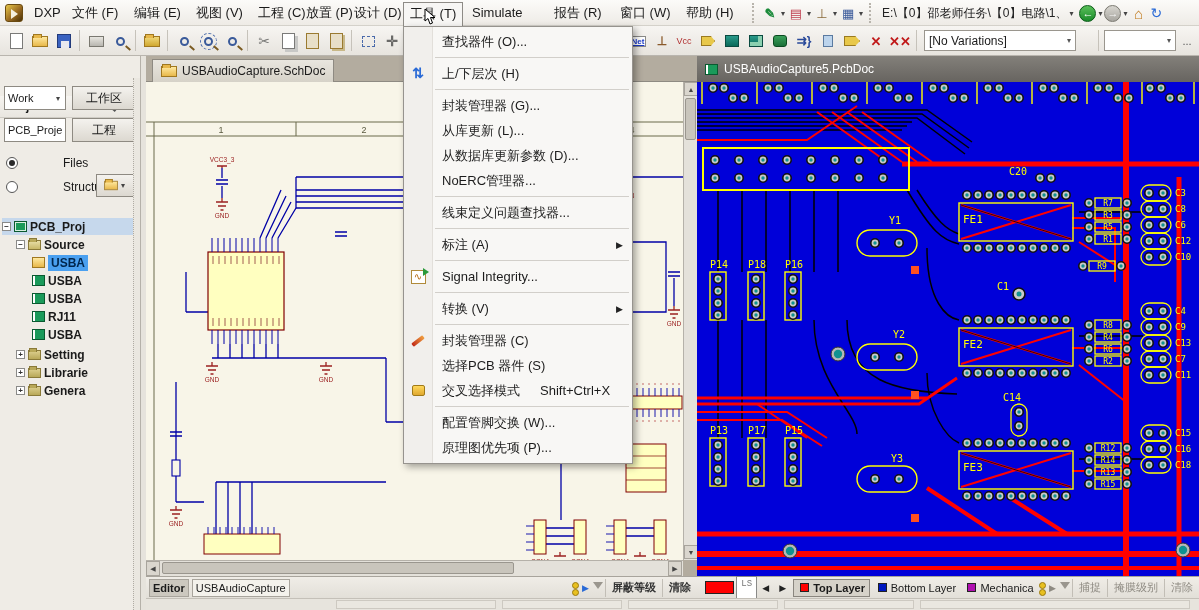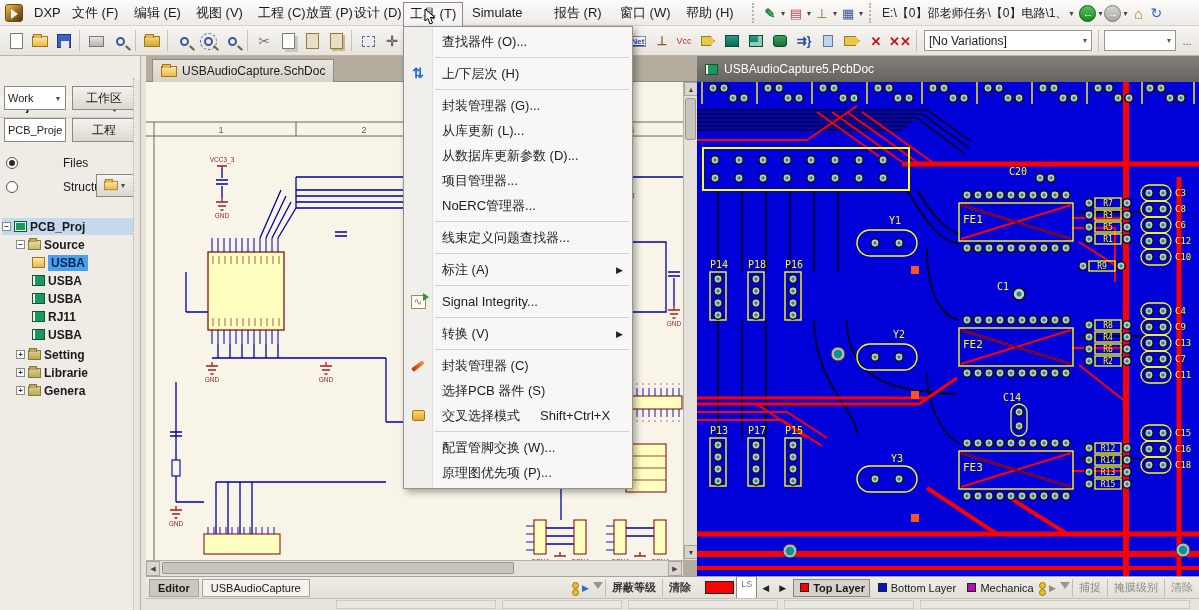--- a/index.html
+++ b/index.html
@@ -98,42 +98,42 @@
             font-size:12px; }
   .schtab .fold-ic { margin-right:5px; }
   .schcanvas { position:absolute; left:0; top:26px; }
   .vscroll { position:absolute; left:537px; top:26px; width:14px; height:478px; background:#e4e1da; border-left:1px solid #b5b1a9; }
   .sbtn { position:absolute; left:0; width:14px; height:14px; background:#dad6ce; border:1px solid #a8a49c;
           font-size:7px; text-align:center; line-height:13px; color:#444; }
   .sthumb { position:absolute; background:#c9c5bc; border:1px solid #9a968e; border-radius:2px; }
   .hscroll { position:absolute; left:0; top:504px; width:537px; height:16px; background:#e4e1da; border-top:1px solid #b5b1a9; }
   .statusb { position:absolute; left:0; top:520px; height:22px; background:linear-gradient(#f0ede7,#e2dfd8);
              border-top:1px solid #a8a49c; display:flex; align-items:center; }
-  .stab { height:18px; display:flex; align-items:center; padding:0 8px; font-size:11px; border:1px solid #a8a49c;
+  .stab { height:18px; display:flex; align-items:center; padding:0 3px; font-size:11px; border:1px solid #a8a49c;
           background:#f4f2ec; margin-left:3px; white-space:nowrap; }
   .stab.active { background:#ccc8bf; font-weight:bold; }
   .sbtn2 { height:18px; display:flex; align-items:center; padding:0 6px; font-size:11px;
            border-left:1px solid #c2beb6; white-space:nowrap; color:#333; }
   .dots2 { width:6px; height:12px; position:relative; margin:0 2px; }
   .dots2::before { content:""; position:absolute; left:0; top:0; width:5px; height:5px; border-radius:50%;
                    background:#e8c020; border:1px solid #9a7a10; }
   .dots2::after { content:""; position:absolute; left:0; top:7px; width:5px; height:5px; border-radius:50%;
                   background:#e8c020; border:1px solid #9a7a10; }
   .play { color:#2a6ad6; font-size:9px; margin:0 2px; }
   .funnel { width:0; height:0; border:5px solid transparent; border-top:7px solid #9a968e; margin:0 2px; }
   .muted { color:#8e8a82; }
 
   .pcbwin { position:absolute; left:697px; top:56px; width:502px; height:542px; background:#0000d9; }
   .pcbtitle { position:absolute; left:0; top:0; width:100%; height:26px; background:linear-gradient(#83807a,#676460);
               color:#fff; display:flex; align-items:center; font-size:12px; }
   .pcbtitle .ti-sch { margin:0 6px 0 8px; }
   .pcbcanvas { position:absolute; left:0; top:26px; }
   .lswatch { width:30px; height:13px; background:#f00; border:1px solid #222; margin-left:8px; }
   .lsbox { width:22px; height:24px; background:#fff; border:1px solid #8a8a88; font-size:9px; color:#777;
-           text-align:center; line-height:14px; margin-left:2px; }
+           text-align:center; line-height:14px; margin-left:2px;font-family:Liberation Mono, monospace; }
   .arrbtn { font-size:9px; color:#222; padding:0 5px; }
   .ltab { height:18px; display:flex; align-items:center; padding:0 6px; font-size:11px; white-space:nowrap;
           margin-left:2px; overflow:hidden; }
   .ltab.active { background:#d6d2c9; border:1px solid #8a867f; font-weight:bold; }
   .lsq { width:9px; height:9px; margin-right:4px; flex:none; border:1px solid #222; }
   .sw-red { background:#f00; } .sw-blue { background:#0018c0; } .sw-pur { background:#b010b0; }
 
   
   .popup { position:absolute; left:403px; top:26px; width:230px; z-index:60; padding:2px 0 3px 0;
            background:linear-gradient(90deg,#f1efec 0,#f1efec 28px,#e2dfda 28px,#e2dfda 29px,#f8f7f5 29px);
@@ -285,21 +285,21 @@
     <div class="tbtn" style="left:840px">
         <span class="pent" style="width:16px"></span>
       </div>
     <div class="tbtn" style="left:864px">
         <span class="xred">✕</span>
       </div>
     <div class="tbtn" style="left:888px">
         <span class="xred">✕✕</span>
       </div>
     <div class="tsep" style="left:916px"></div>
-    <div class="combo" style="left:924px;width:168px">
+    <div class="combo" style="left:924px;width:152px">
       <span class="cv">[No Variations]</span>
         <span class="ca">▾</span>
     </div>
     <div class="tsep" style="left:1098px"></div>
     <div class="combo" style="left:1104px;width:72px">
       <span class="cv"></span>
         <span class="ca">▾</span>
     </div>
     <div class="tbtn" style="left:1178px;width:18px">
         <span style="font-size:11px;color:#555">...</span>
@@ -801,21 +801,20 @@
   </div>
 
   <div class="popup">
     <div class="mi"><span>查找器件 (O)...</span></div>
     <div class="msep"></div>
     <div class="mi"><span class="mi-ic updown">⇅</span><span>上/下层次 (H)</span></div>
     <div class="msep"></div>
     <div class="mi"><span>封装管理器 (G)...</span></div>
     <div class="mi"><span>从库更新 (L)...</span></div>
     <div class="mi"><span>从数据库更新参数 (D)...</span></div>
-    <div class="mi"><span>项目管理器...</span></div>
     <div class="mi"><span>NoERC管理器...</span></div>
     <div class="msep"></div>
     <div class="mi"><span>线束定义问题查找器...</span></div>
     <div class="msep"></div>
     <div class="mi"><span>标注 (A)</span><span class="sub">▶</span></div>
     <div class="msep"></div>
     <div class="mi"><span class="mi-ic">
           <span class="si-ic">∿</span>
         </span><span>Signal Integrity...</span></div>
     <div class="msep"></div>

